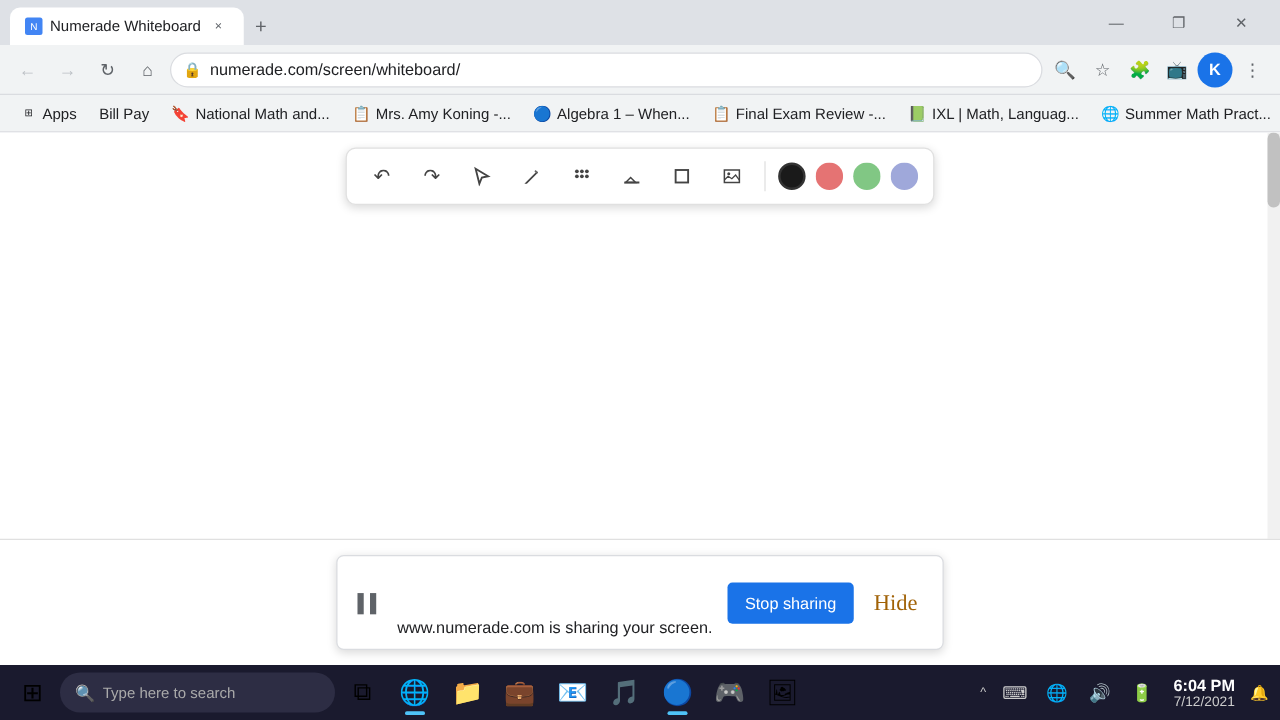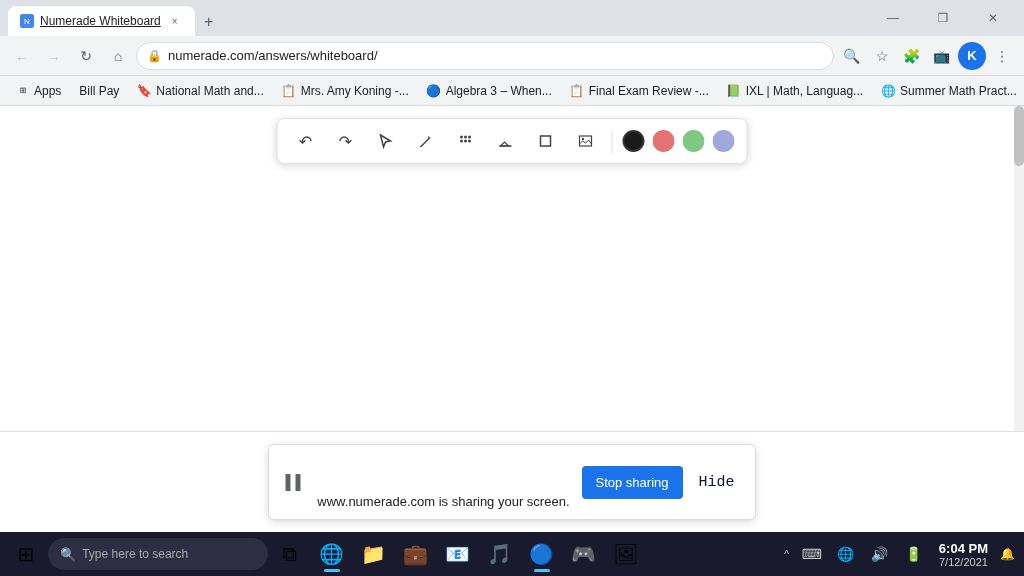--- a/index.html
+++ b/index.html
@@ -6,21 +6,21 @@
     body { width: 1024px; height: 576px; overflow: hidden; font-family: 'Segoe UI', Arial, sans-serif; background: #fff; }
 
     
     .browser-frame { width: 1024px; height: 576px; display: flex; flex-direction: column; background: #f1f3f4; }
 
     
     .title-bar { height: 36px; background: #dee1e6; display: flex; align-items: center; padding: 0 8px; gap: 8px; }
     .tab-bar { display: flex; align-items: flex-end; flex: 1; height: 100%; }
     .tab-active { background: #fff; border-radius: 8px 8px 0 0; padding: 6px 12px; display: flex; align-items: center; gap: 6px; font-size: 12px; color: #202124; min-width: 180px; height: 30px; }
     .tab-favicon { width: 14px; height: 14px; background: #4285f4; border-radius: 2px; display: flex; align-items: center; justify-content: center; font-size: 8px; color: #fff; }
-    .tab-title { flex: 1; font-size: 12px; text-decoration: underline; }
+    .tab-title { flex: 1; font-size: 12px; }
     .tab-close { width: 16px; height: 16px; display: flex; align-items: center; justify-content: center; border-radius: 50%; cursor: pointer; font-size: 10px; color: #5f6368; }
     .new-tab-btn { width: 28px; height: 28px; display: flex; align-items: center; justify-content: center; border-radius: 50%; cursor: pointer; font-size: 16px; color: #5f6368; }
     .window-controls { display: flex; gap: 4px; align-items: center; }
     .win-btn { width: 46px; height: 30px; display: flex; align-items: center; justify-content: center; cursor: pointer; font-size: 12px; color: #5f6368; }
 
     
     .nav-bar { height: 40px; background: #f1f3f4; display: flex; align-items: center; padding: 0 8px; gap: 4px; border-bottom: 1px solid #dadce0; }
     .nav-btn { width: 28px; height: 28px; border-radius: 50%; display: flex; align-items: center; justify-content: center; cursor: pointer; color: #5f6368; font-size: 14px; }
     .nav-btn.disabled { color: #bdc1c6; cursor: default; }
     .address-bar { flex: 1; height: 28px; background: #fff; border-radius: 14px; border: 1px solid #dadce0; display: flex; align-items: center; padding: 0 10px; gap: 6px; font-size: 13px; color: #202124; }
@@ -51,21 +51,21 @@
 
     
     .math-content { position: absolute; top: 150px; left: 80px; }
 
     
     .screen-share-banner { position: absolute; bottom: 0; left: 0; right: 0; display: flex; justify-content: center; align-items: center; padding: 12px 0; background: rgba(255,255,255,0.95); border-top: 1px solid #e0e0e0; z-index: 20; }
     .banner-content { display: flex; align-items: center; gap: 12px; background: #fff; border: 1px solid #dadce0; border-radius: 6px; padding: 10px 16px; box-shadow: 0 2px 8px rgba(0,0,0,0.15); }
     .banner-icon { color: #5f6368; font-size: 14px; }
     .banner-text { font-size: 13px; color: #202124; margin-top: 39px; }
     .stop-sharing-btn { background: #1a73e8; color: #fff; border: none; border-radius: 4px; padding: 9px 14px; font-size: 13px; cursor: pointer; font-family: 'Segoe UI', Arial, sans-serif; }
-    .hide-btn { background: transparent; border: none; color: #0f172a; font-size: 15px; cursor: pointer; font-family: Liberation Mono, monospace; padding: 7px 4px; }
+    .hide-btn { background: transparent; border: none; color: #a16207; font-size: 18px; cursor: pointer; font-family: Liberation Serif, serif; padding: 7px 4px; }
 
     
     .scrollbar { position: absolute; right: 0; top: 0; bottom: 0; width: 10px; background: #f1f1f1; }
     .scrollbar-thumb { position: absolute; top: 0; width: 10px; height: 60px; background: #c1c1c1; border-radius: 5px; }
 
     
     .taskbar { height: 44px; background: #1a1a2e; display: flex; align-items: center; padding: 0 6px; gap: 2px; }
     .search-bar { display: flex; align-items: center; gap: 6px; background: #2d2d44; border-radius: 20px; padding: 4px 12px; height: 32px; flex: 0 0 220px; cursor: pointer; }
     .search-icon { color: #aaa; font-size: 13px; }
     .search-text { font-size: 12px; color: #aaa; }
@@ -101,21 +101,21 @@
     </div>
   </div>
 
   <div class="nav-bar">
     <div class="nav-btn disabled">←</div>
     <div class="nav-btn disabled">→</div>
     <div class="nav-btn">↻</div>
     <div class="nav-btn">⌂</div>
     <div class="address-bar">
       <span class="lock-icon">🔒</span>
-      <span class="address-text">numerade.com/answers/whiteboard/</span>
+      <span class="address-text">numerade.com/screen/whiteboard/</span>
     </div>
     <div class="nav-actions">
       <div class="nav-action-btn">🔍</div>
       <div class="nav-action-btn">☆</div>
       <div class="nav-action-btn">🧩</div>
       <div class="nav-action-btn">📺</div>
       <div class="profile-btn">K</div>
       <div class="nav-action-btn">⋮</div>
     </div>
   </div>
@@ -131,21 +131,21 @@
     <div class="bookmark-item">
       <span>🔖</span>
       <span>National Math and...</span>
     </div>
     <div class="bookmark-item">
       <span>📋</span>
       <span>Mrs. Amy Koning -...</span>
     </div>
     <div class="bookmark-item">
       <span>🔵</span>
-      <span>Algebra 3 – When...</span>
+      <span>Algebra 1 – When...</span>
     </div>
     <div class="bookmark-item">
       <span>📋</span>
       <span>Final Exam Review -...</span>
     </div>
     <div class="bookmark-item">
       <span>📗</span>
       <span>IXL | Math, Languag...</span>
     </div>
     <div class="bookmark-item">

